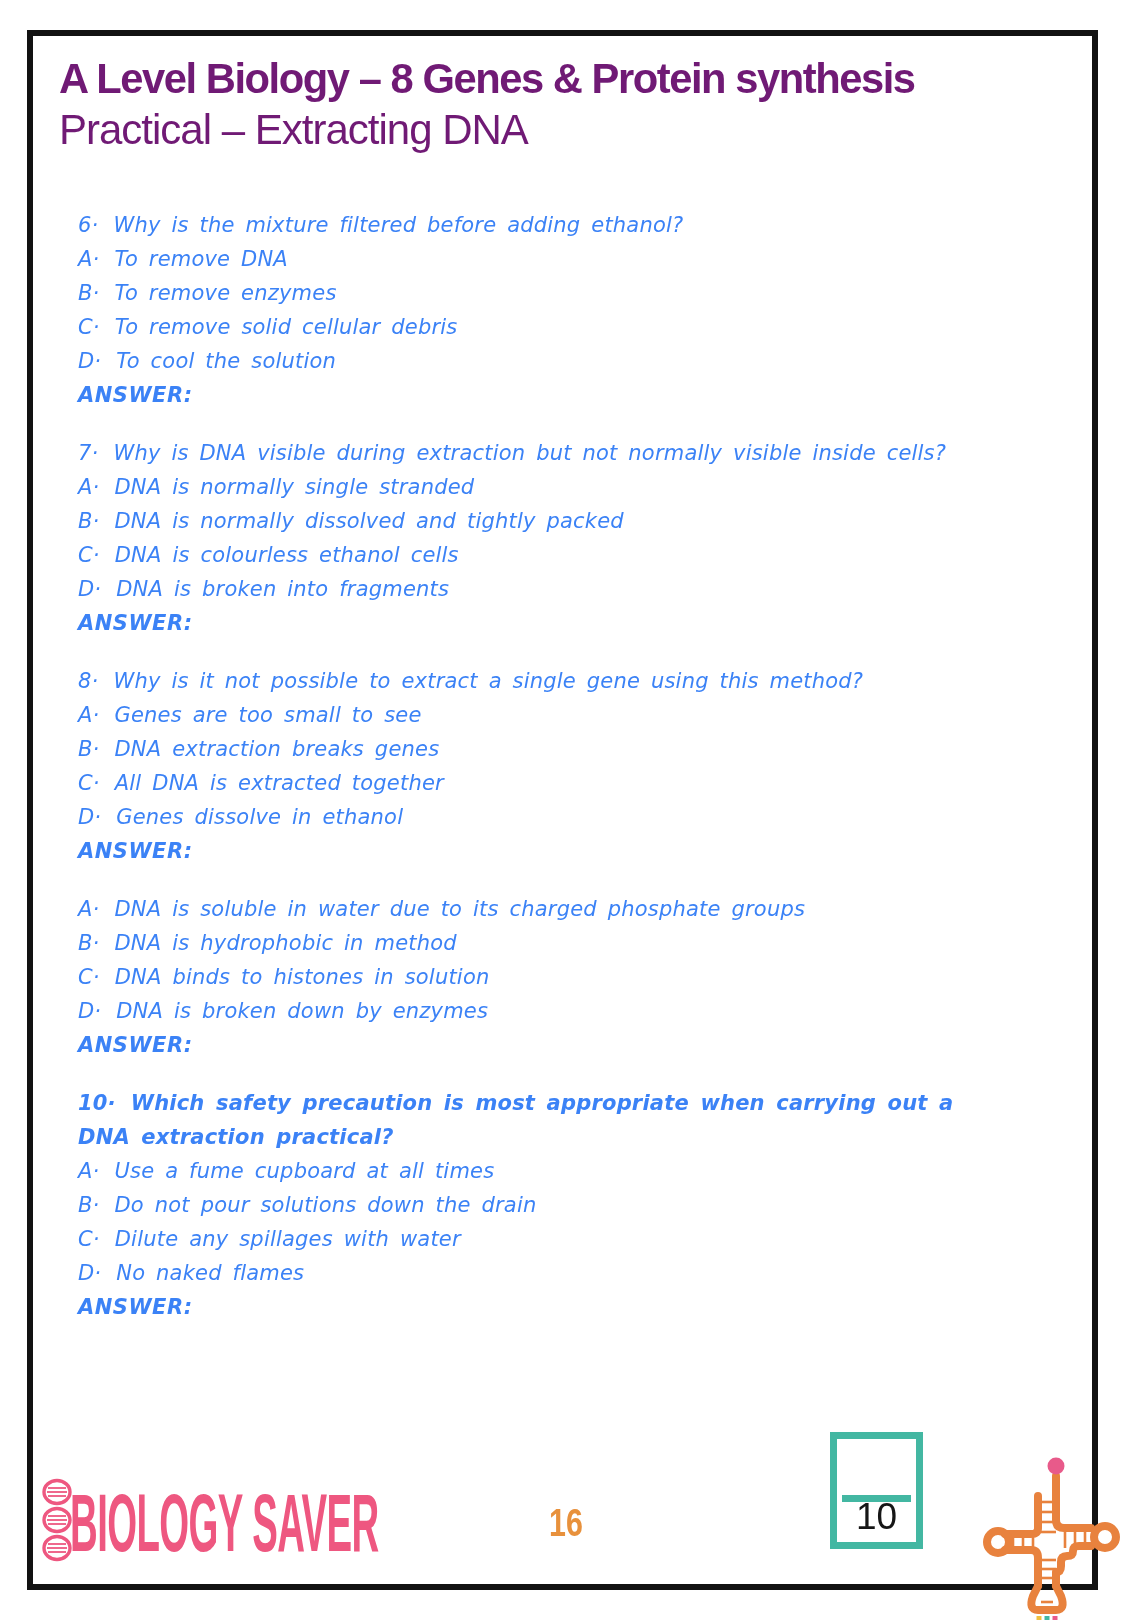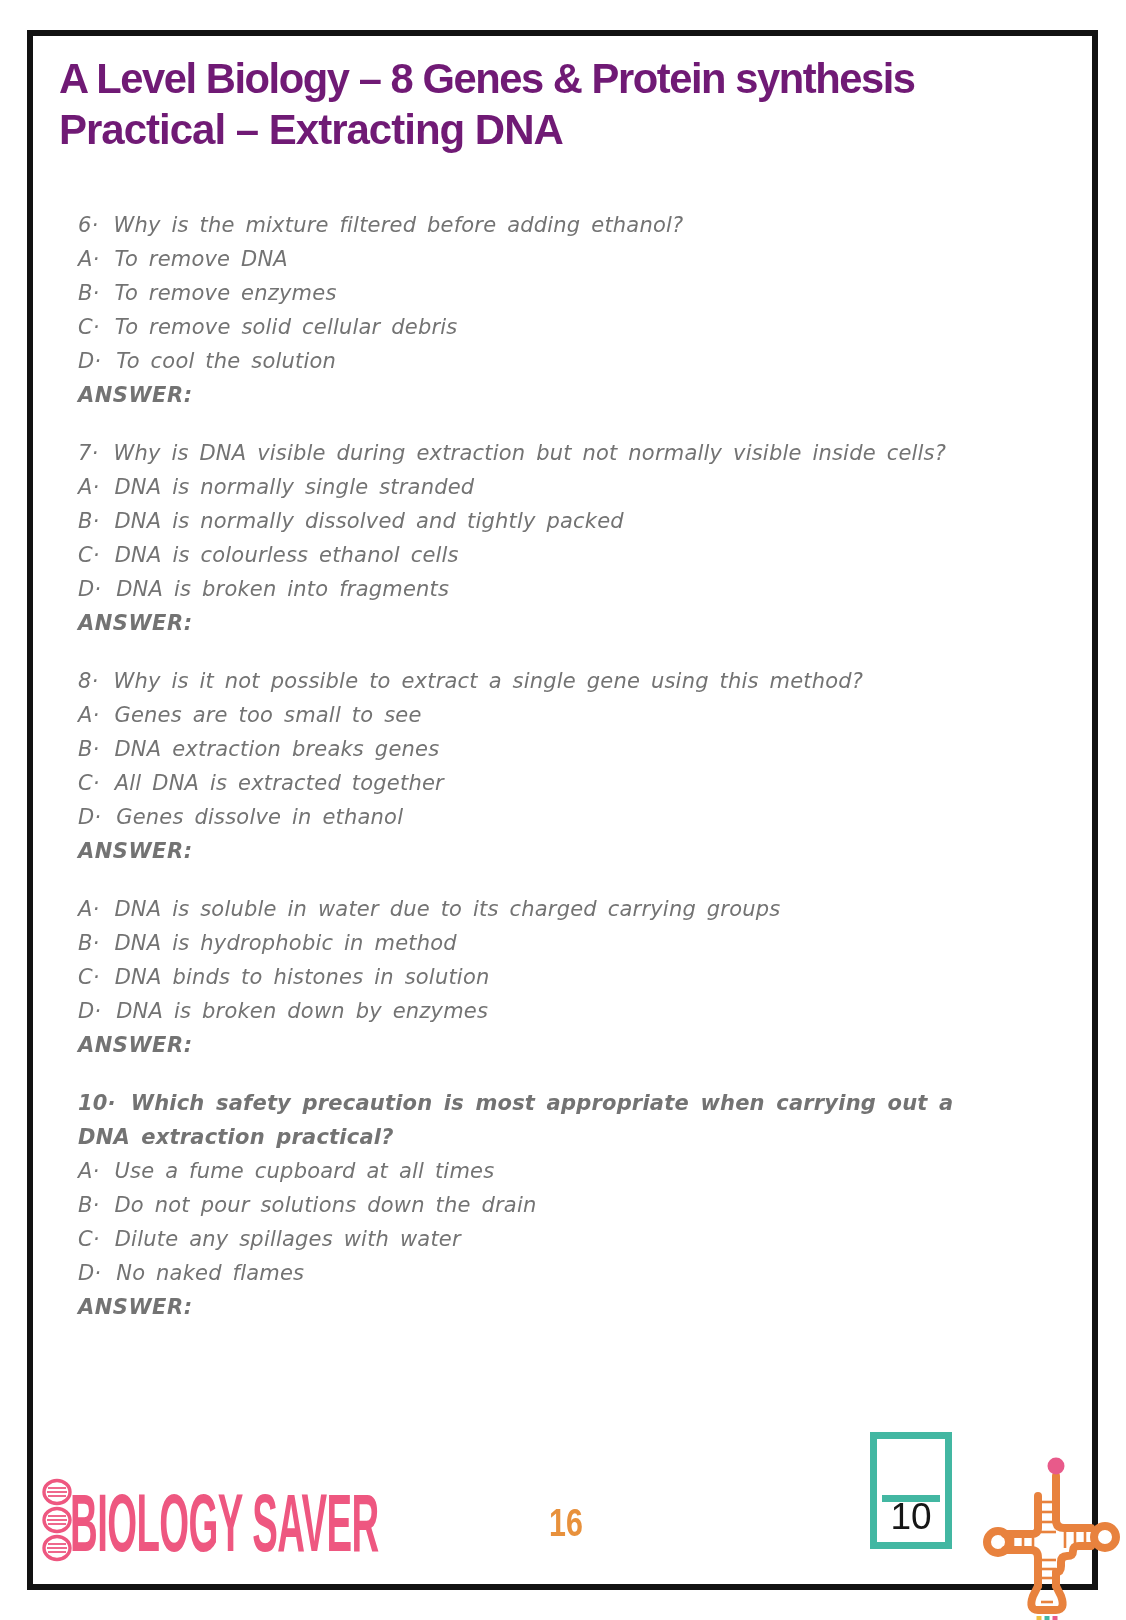--- a/index.html
+++ b/index.html
@@ -13,39 +13,39 @@
 
   
   .title-wrap { position:absolute; left:26px; top:16px; color:#701a75; }
   .title-l1 {
     font-family:"Liberation Sans", sans-serif;
     font-size:43px; font-weight:600; letter-spacing:-1.5px; line-height:52px;
     transform:scaleX(0.97); transform-origin:left top; white-space:nowrap;
   }
   .title-l2 {
     font-family:"Liberation Sans", sans-serif;
-    font-size:42px; font-weight:700; letter-spacing:-1px; line-height:52px;
+    font-size:42px; font-weight:400; letter-spacing:-1px; line-height:52px;
     white-space:nowrap;
   }
 
   
   .questions {
     position:absolute; left:45px; top:172px; width:1002px;
-    color:#737373; font-style:italic;
+    color:#3b82f6; font-style:italic;
     font-size:21px; line-height:34px; word-spacing:4px; letter-spacing:0.2px;
   }
   .question { margin-bottom:24px; }
   .q-label { display:inline-block; margin-right:15px; }
   .q10-text { max-width:880px;font-weight:bold; }
   .answer-line { font-weight:600; letter-spacing:0.5px; }
 
   
   .score-box {
-    position:absolute; left:797px; top:1396px; width:82px; height:117px;
-    border:7px solid #43B7A2; background:#fff;margin-left:40px;
+    position:absolute; left:797px; top:1396px; width:93px; height:117px;
+    border:7px solid #43B7A2; background:#fff;
   }
   .score-line {
     position:absolute; left:5px; right:5px; top:54%; height:7px; background:#43B7A2;
   }
   .score-total {
     position:absolute; left:0; right:0; bottom:4px; text-align:center;
     font-family:"Liberation Sans", sans-serif; font-size:37px; color:#161616;
   }
 
   
@@ -100,21 +100,21 @@
     <section class="question">
       <p><span class="q-label">8·</span><span>Why is it not possible to extract a single gene using this method?</span></p>
       <p><span class="q-label">A·</span><span>Genes are too small to see</span></p>
       <p><span class="q-label">B·</span><span>DNA extraction breaks genes</span></p>
       <p><span class="q-label">C·</span><span>All DNA is extracted together</span></p>
       <p><span class="q-label">D·</span><span>Genes dissolve in ethanol</span></p>
       <p class="answer-line">ANSWER:</p>
     </section>
 
     <section class="question">
-      <p><span class="q-label">A·</span><span>DNA is soluble in water due to its charged carrying groups</span></p>
+      <p><span class="q-label">A·</span><span>DNA is soluble in water due to its charged phosphate groups</span></p>
       <p><span class="q-label">B·</span><span>DNA is hydrophobic in method</span></p>
       <p><span class="q-label">C·</span><span>DNA binds to histones in solution</span></p>
       <p><span class="q-label">D·</span><span>DNA is broken down by enzymes</span></p>
       <p class="answer-line">ANSWER:</p>
     </section>
 
     <section class="question">
       <p class="q10-text"><span class="q-label">10·</span><span>Which safety precaution is most appropriate when carrying out a DNA extraction practical?</span></p>
       <p><span class="q-label">A·</span><span>Use a fume cupboard at all times</span></p>
       <p><span class="q-label">B·</span><span>Do not pour solutions down the drain</span></p>

